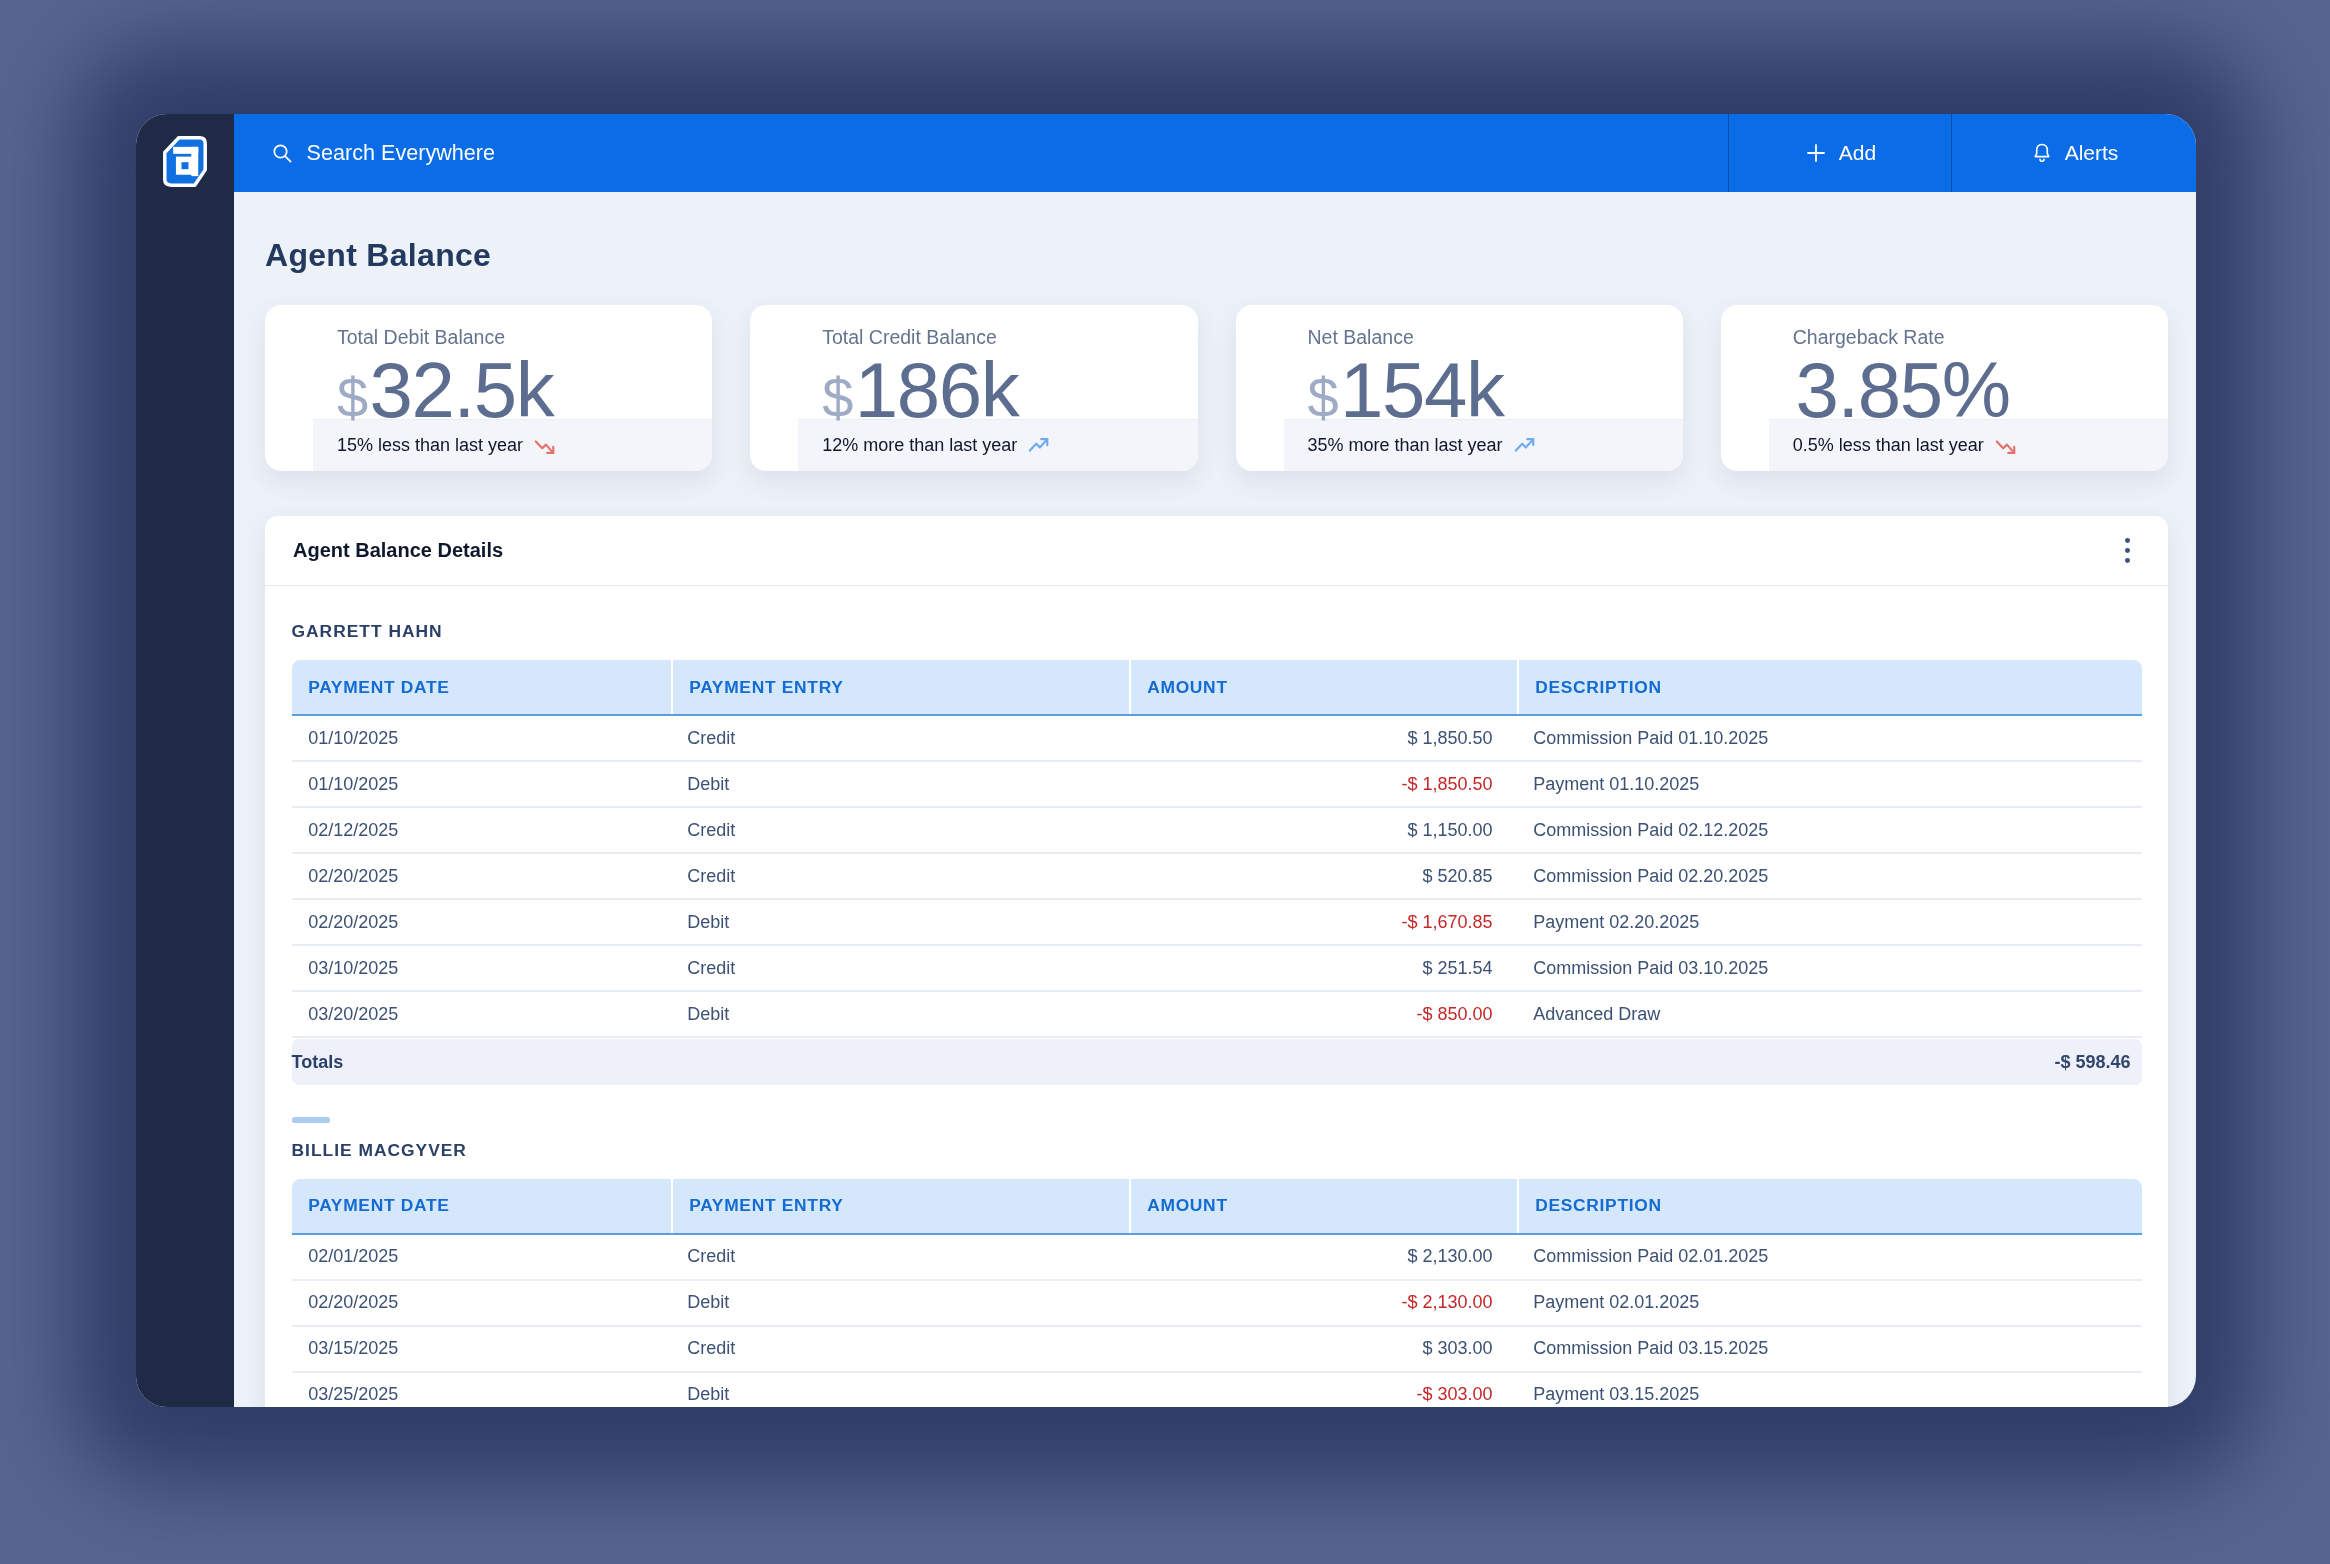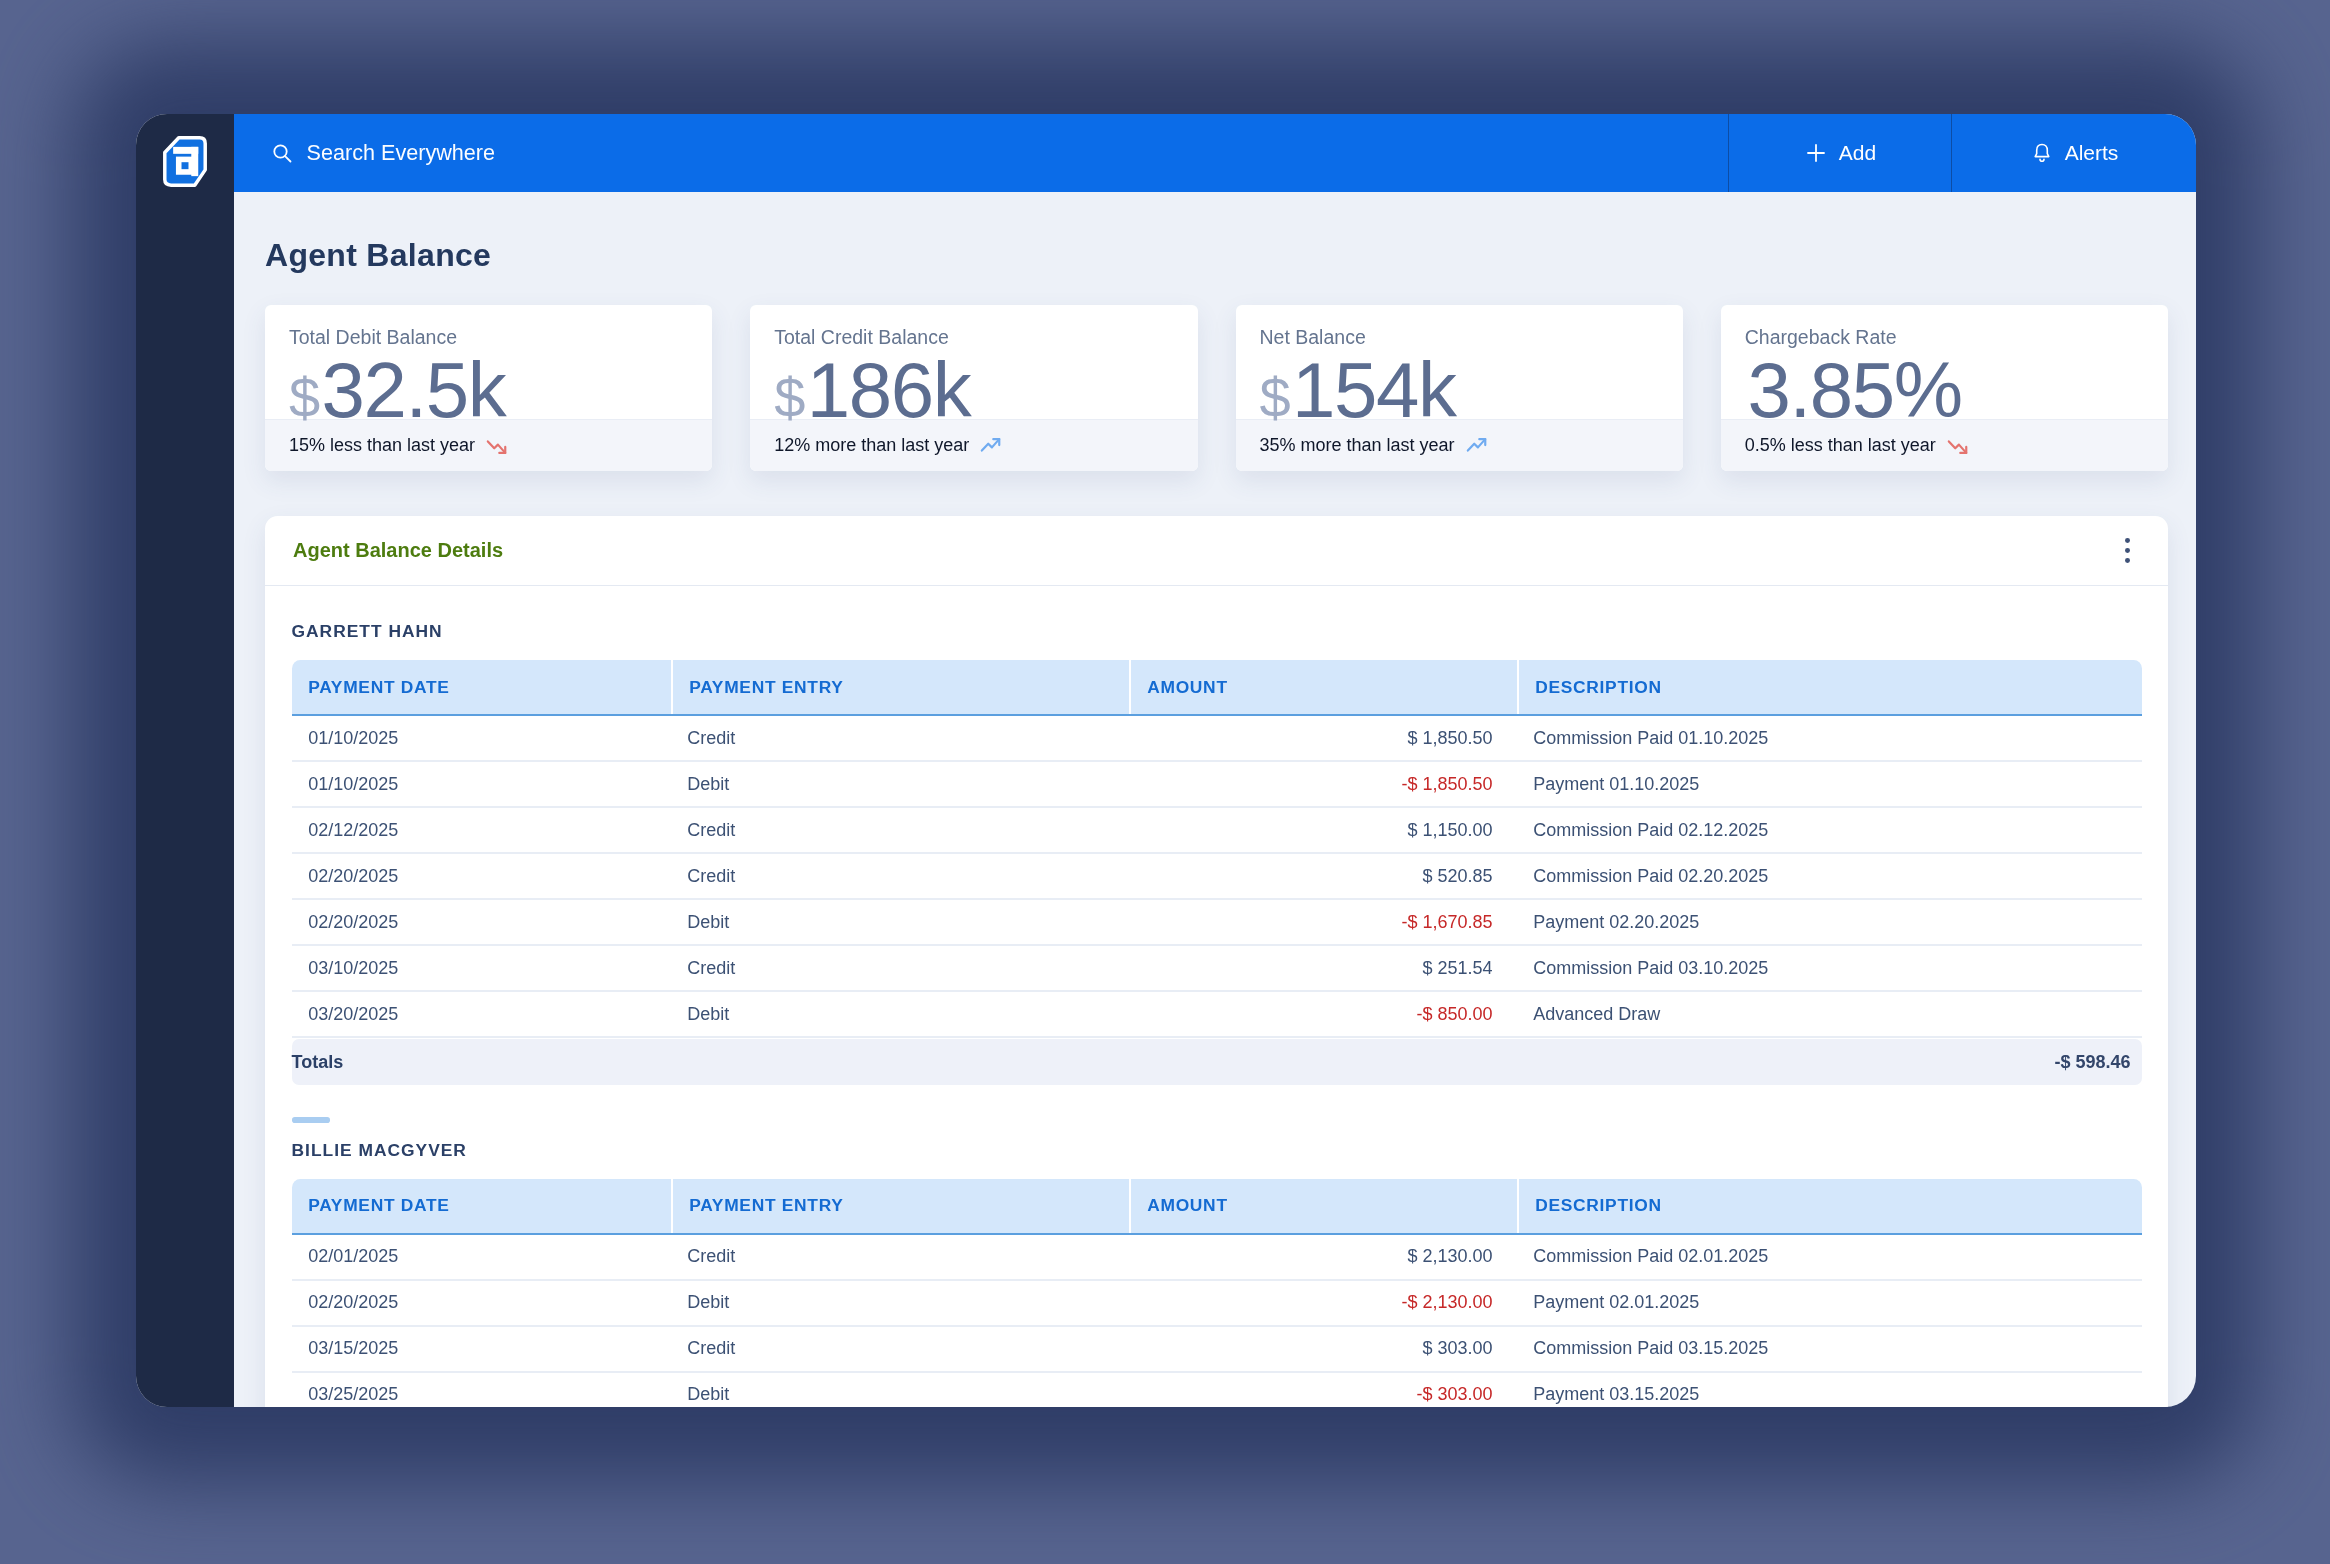--- a/index.html
+++ b/index.html
@@ -26,33 +26,33 @@
   .search { flex:1; display:flex; align-items:center; gap:12.6px; padding-left:36px; font-size:21.6px; color:#fbfdff; cursor:text; }
   .tb-btn { display:flex; align-items:center; justify-content:center; gap:11px; font-size:21px; border-left:1.4px solid rgba(16,52,110,.55); cursor:pointer; }
   .btn-add { width:223px; }
   .btn-alerts { width:245px; }
   .tb-icon { width:24px; height:24px; }
   
   .content { flex:1; padding:0 28px 0 31px; overflow:hidden; }
   .page-title { margin-top:45px; font-size:32px; font-weight:700; color:#24395e; letter-spacing:0.3px; }
   
   .stats { display:grid; grid-template-columns:repeat(4,1fr); gap:38px; margin-top:31px; }
-  .stat-card { background:#fff; border-radius:6px; overflow:hidden; box-shadow:0 9.8px 24px rgba(60,80,130,.10); }
+  .stat-card { background:#fff; border-radius:16px; overflow:hidden; box-shadow:0 9.8px 24px rgba(60,80,130,.10);padding-left:48px; }
   .stat-body { padding:21px 24px 11px; height:114px; }
   .stat-label { font-size:19.5px; color:#64748f; }
   .stat-value { margin-top:4.2px; color:#5c6d90; font-size:78px; line-height:.95; letter-spacing:-1.4px; white-space:nowrap; }
   .stat-currency { font-size:56px; color:#9fabc4; margin-right:2.8px; }
   .stat-foot { height:52px; background:#f3f5fa; border-top:1.4px solid #e9edf5; display:flex; align-items:center; gap:11px; padding:0 24px; font-size:18px; color:#0f172a; }
   .trend { width:22px; height:22px; flex:none; }
   .trend.up { color:#70abf0; }
   .trend.down { color:#e4736e; transform:scaleY(-1); }
   
   .details { background:#fff; border-radius:12.6px 12.6px 0 0; margin-top:45px; height:976px; box-shadow:0 9.8px 24px rgba(60,80,130,.10); }
   .details-head { height:70px; display:flex; align-items:center; justify-content:space-between; padding:0 28px; border-bottom:1.4px solid #e4e9f2; }
-  .details-title { font-size:20px; font-weight:700; color:#4d7c0f; }
+  .details-title { font-size:20px; font-weight:700; color:#0f172a; }
   .kebab { display:flex; flex-direction:column; gap:4.9px; padding:7px 9.8px; cursor:pointer; }
   .kebab i { width:4.9px; height:4.9px; border-radius:50%; background:#3f5278; display:block; }
   .sections { padding:0 26.5px; }
   .section-dash { width:38px; height:5.6px; border-radius:2.8px; background:#a9cdf1; margin-top:32px; }
   .section-name { margin-top:35px; font-size:17.4px; font-weight:700; letter-spacing:1px; color:#2b4067; }
   .section.has-dash .section-name { margin-top:16.7px; }
   .thead {
     display:grid; grid-template-columns:379px 458px 388px 1fr;
     margin-top:18px; background:#d4e7fb; border-radius:8.4px 8.4px 0 0;
     border-bottom:2.8px solid #5b9fdf; height:56px;

